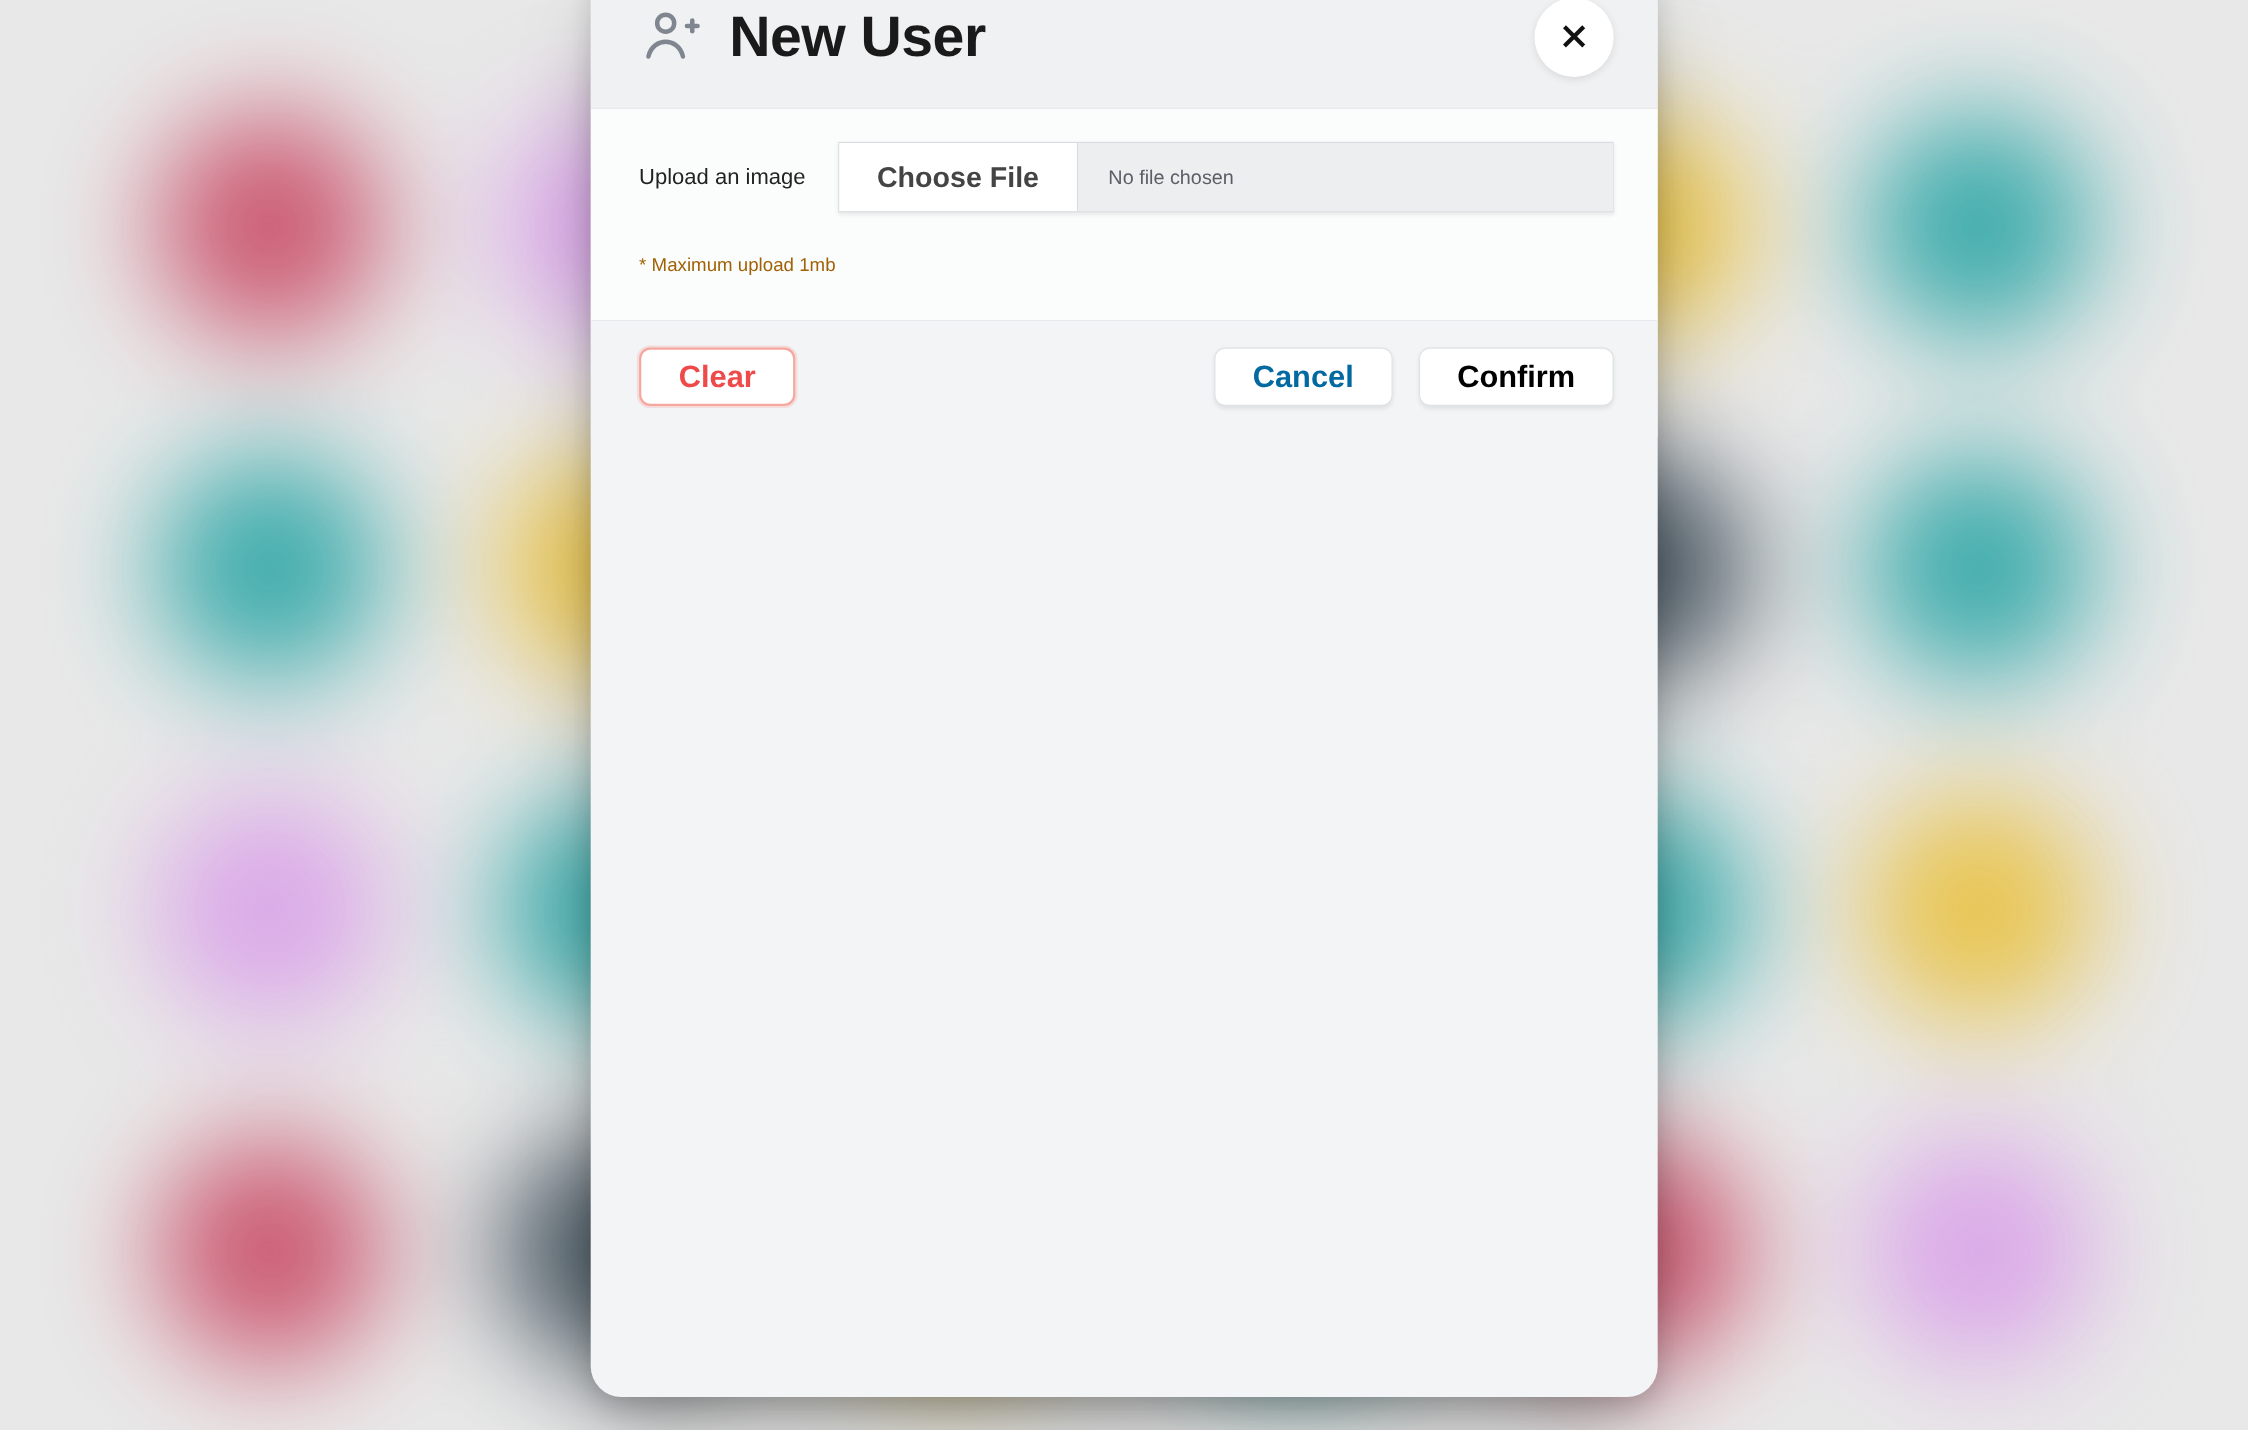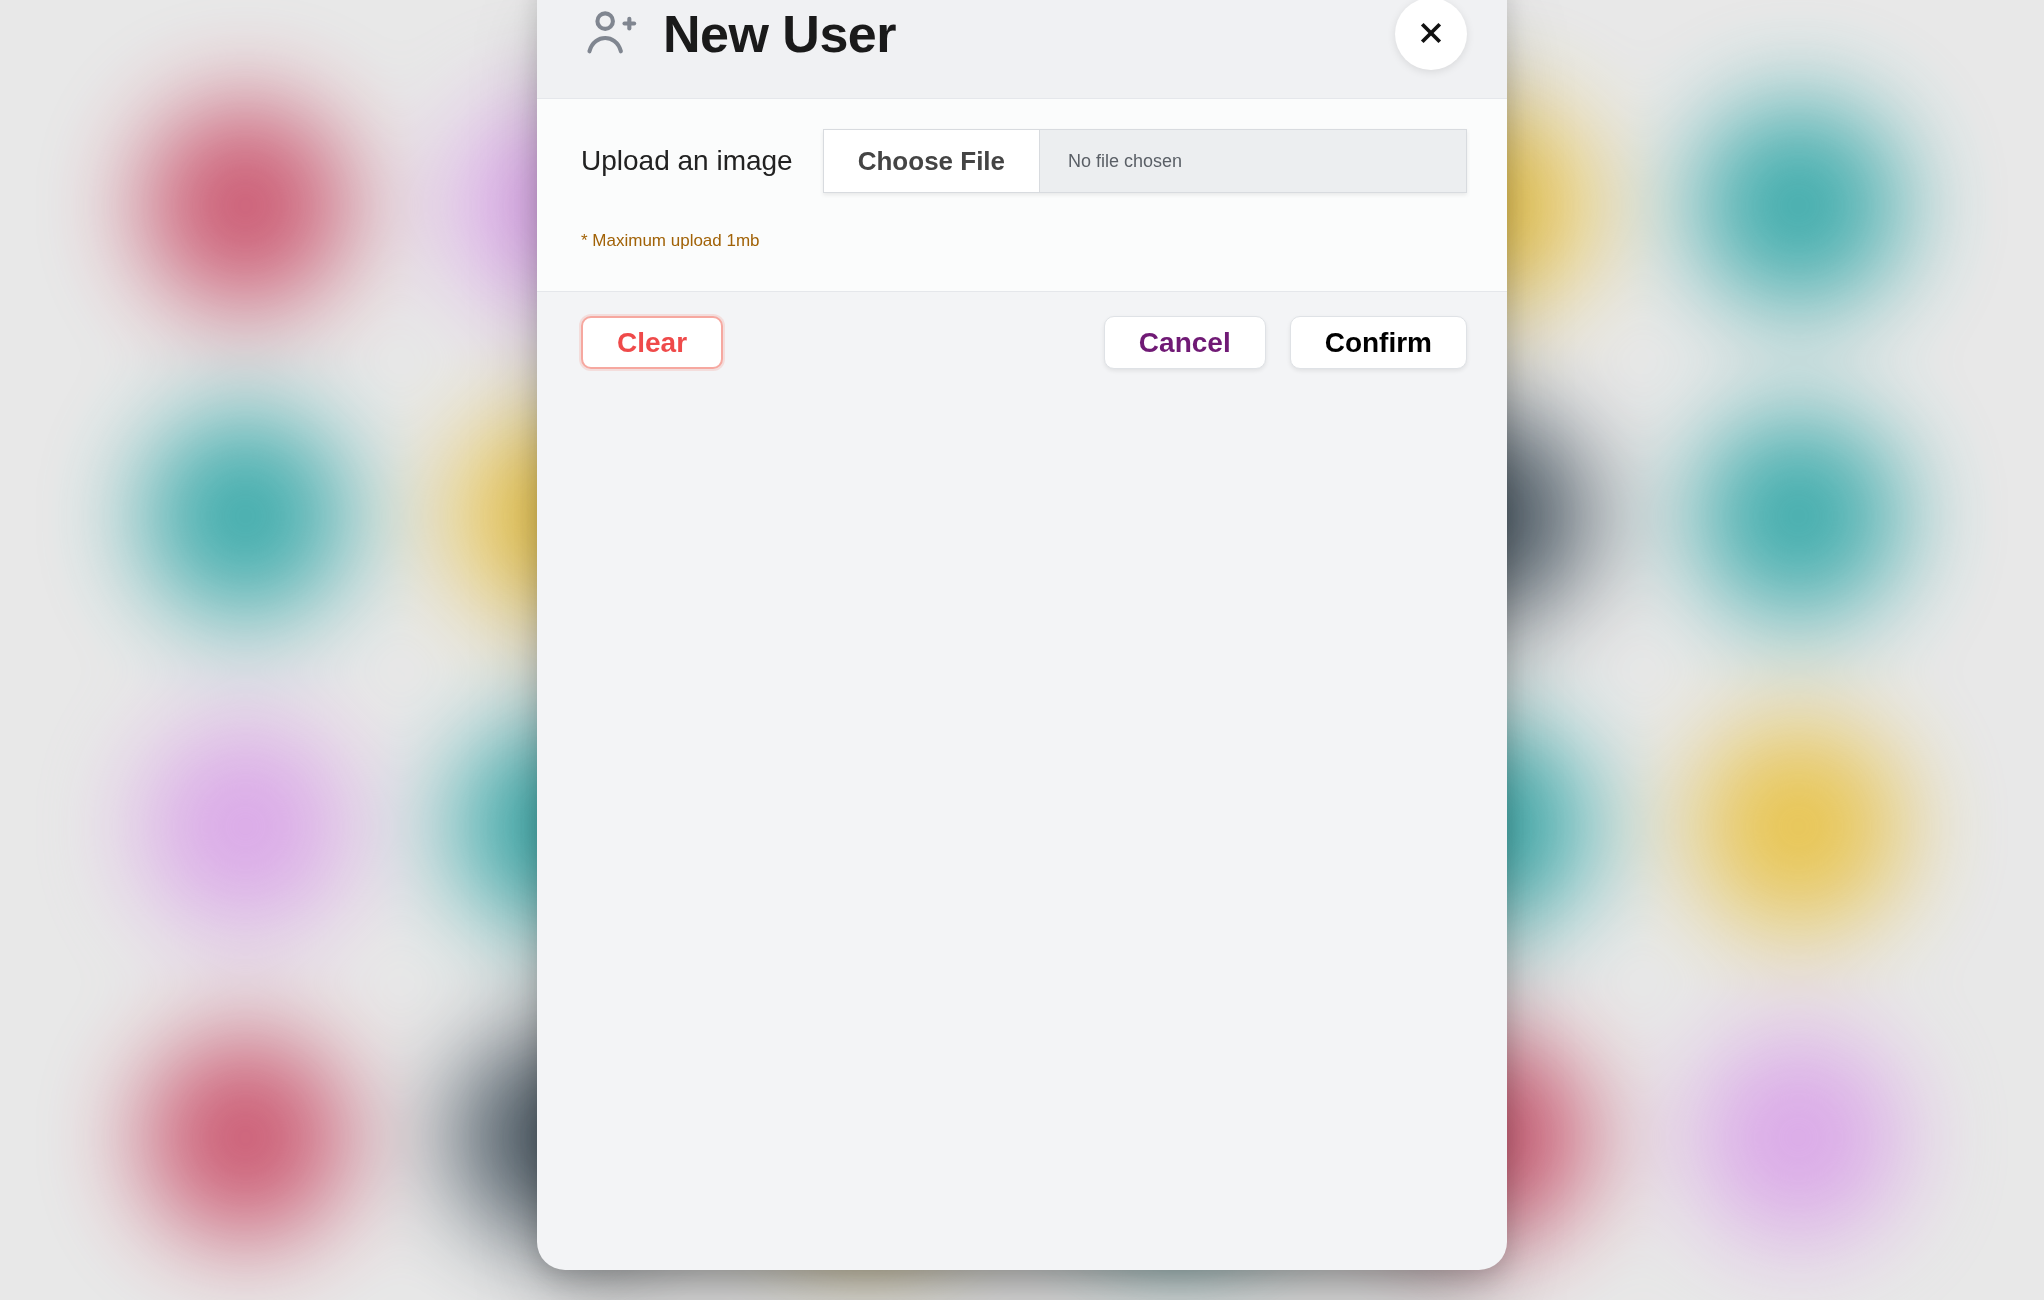--- a/index.html
+++ b/index.html
@@ -108,21 +108,21 @@
       border-bottom: 1px solid #e5e7eb;
     }
 
     .upload-row {
       display: flex;
       align-items: center;
       gap: 30px;
     }
 
     .upload-label {
-      font-size: 28px;
+      font-size: 20px;
       color: #222;
       font-weight: 400;
     }
 
     .file-picker {
       flex: 1;
       display: flex;
       align-items: stretch;
       height: 64px;
       border-radius: 0;
@@ -186,21 +186,21 @@
       box-shadow: 0 2px 4px rgba(0,0,0,0.08);
     }
 
     .btn-clear {
       color: #ef4a4a;
       border: 2.5px solid #f6a8a0;
       box-shadow: 0 0 0 2px rgba(246,168,160,0.3);
     }
 
     .btn-cancel {
-      color: #701a75;
+      color: #0369a1;
     }
 
     .btn-confirm {
       color: #000000;
     }
   </style>
 </head>
 <body>
 
 <div class="bg-avatars">

